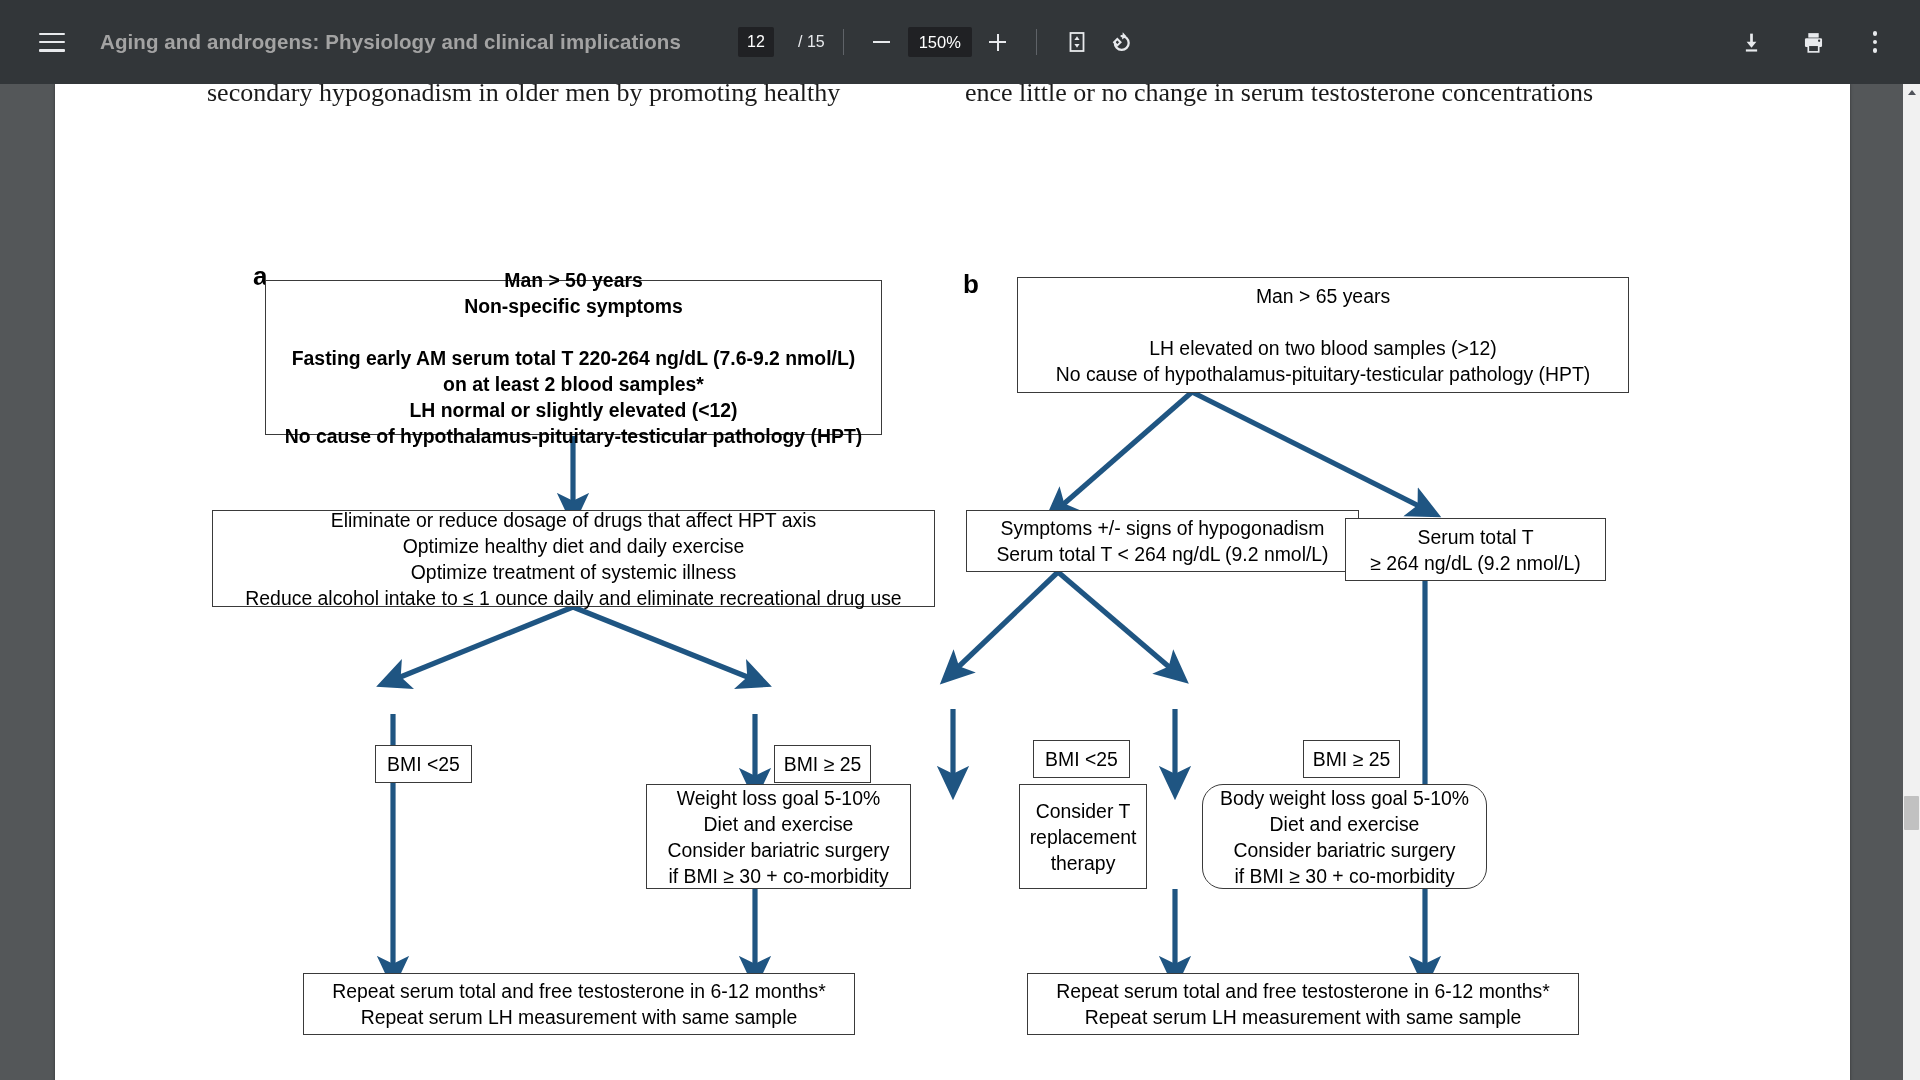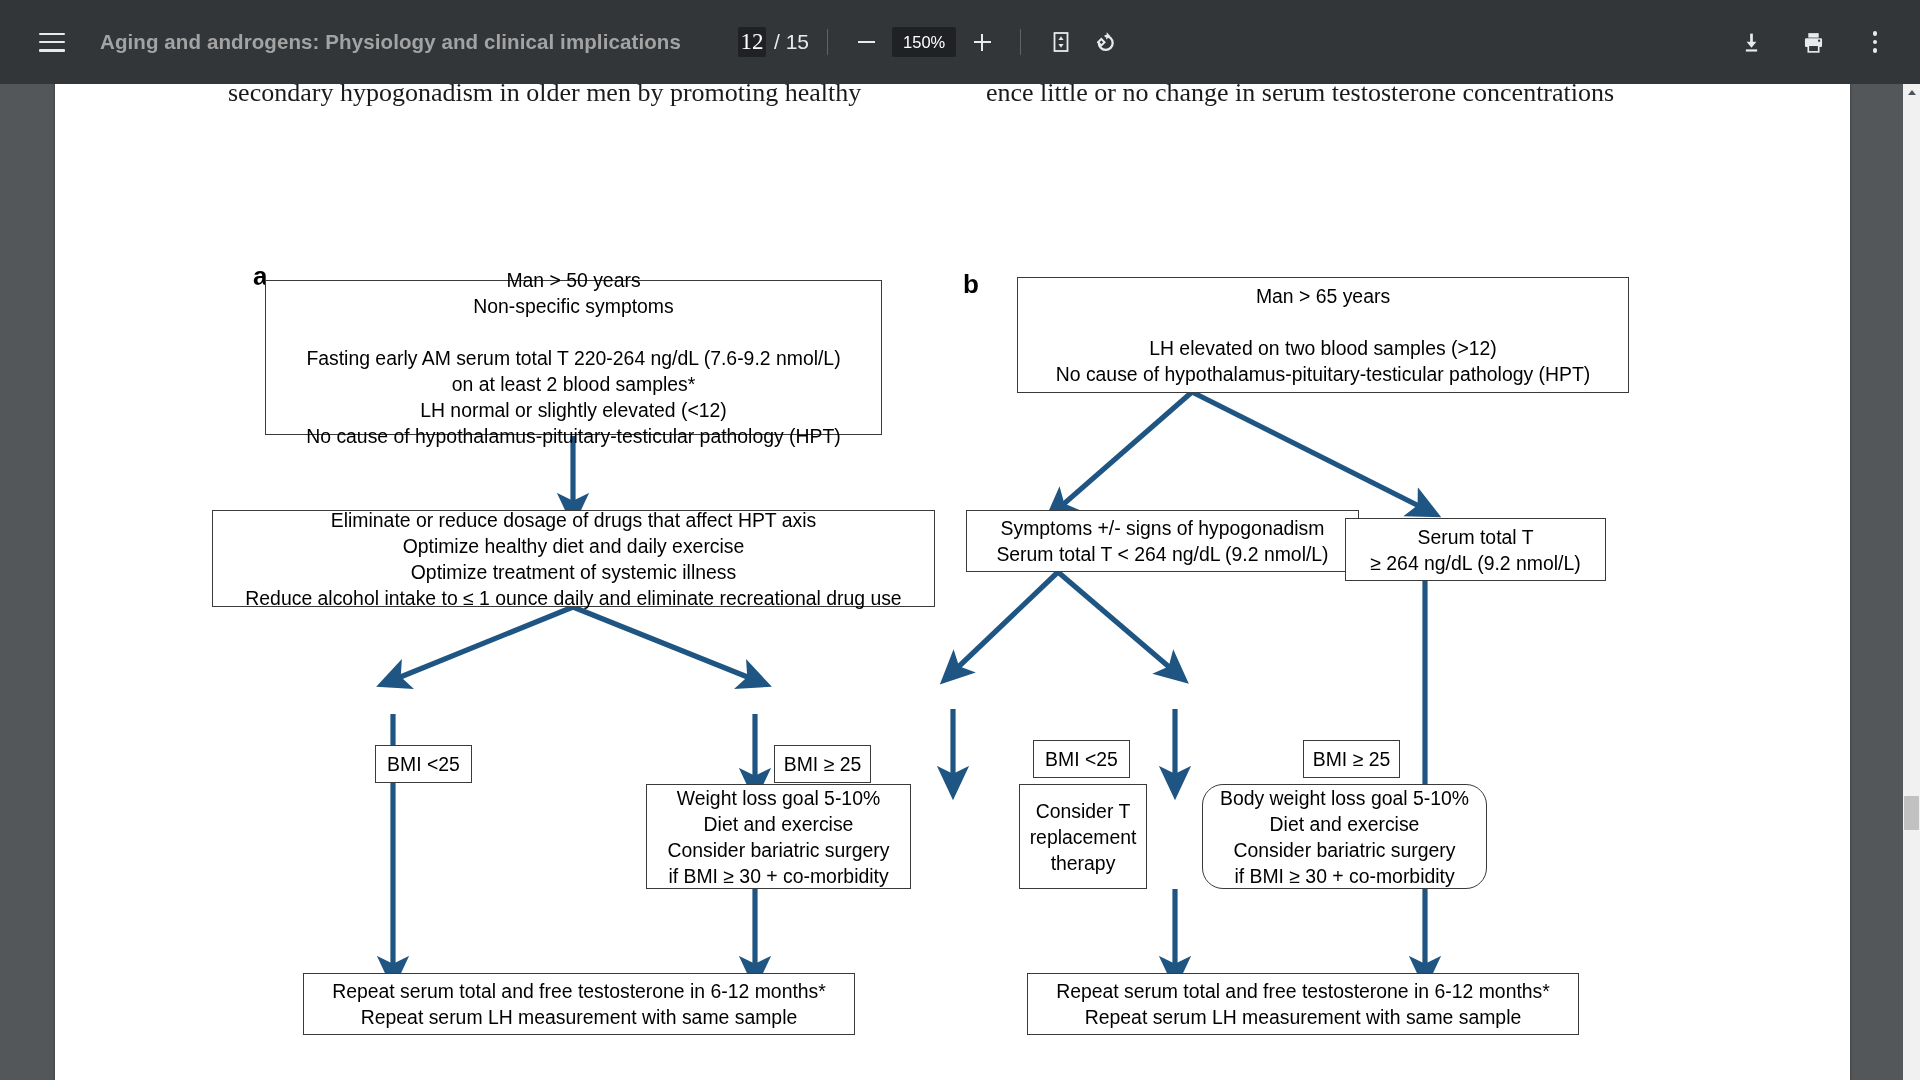--- a/index.html
+++ b/index.html
@@ -37,28 +37,28 @@
     color: #a3a3a3;
   }
 
   #page-controls {
     position: absolute; left: 738px; top: 0; height: 84px;
     display: flex; align-items: center;
   }
   #page-num-box {
     background: #202124;
     color: #ffffff;
-    font-size: 23px;
-    width: 28px; height: 30px;
+    font-size: 16px;
+    width: 36px; height: 30px;
     display: flex; align-items: center; justify-content: center;
     border: none; border-radius: 2px;
-    font-family: Liberation Serif, serif;
+    font-family: Liberation Sans, sans-serif;
     text-align: center;
   }
-  #page-total { font-size: 21px; margin-left: 8px; color: #e8eaed; white-space: nowrap; }
+  #page-total { font-size: 16px; margin-left: 24px; color: #e8eaed; white-space: nowrap; }
   .tb-sep { width: 1px; height: 26px; background: #5f6368; margin: 0 18px; }
 
   #zoom-out, #zoom-in { width: 40px; height: 40px; }
   .minus { width: 17px; height: 2.4px; background: #e8eaed; }
   .plus-h { width: 17px; height: 2.4px; background: #e8eaed; position: absolute; }
   .plus-v { width: 2.4px; height: 17px; background: #e8eaed; position: absolute; }
   #zoom-in { position: relative; }
   #zoom-level {
     background: #202124; color: #fff;
     font-size: 16.5px;
@@ -87,21 +87,21 @@
     position: absolute;
     left: 55px; top: 0;
     width: 1795px; height: 1000px;
     background: #ffffff;
     box-shadow: 0 0 3px rgba(0,0,0,.4);
   }
 
   
   #running-text {
     position: absolute; top: -2px; left: 0; width: 1795px;
-    height: 42px; overflow: hidden; margin-left: 21px;
+    height: 42px; overflow: hidden;
   }
   .run-line {
     position: absolute;
     font-family: "Liberation Serif", serif;
     font-size: 26px;
     color: #1a1a1a;
     white-space: nowrap;
     top: -4px;
   }
   #run-a { left: 152px; }
@@ -268,21 +268,21 @@
           <line x1="1003" y1="488" x2="1120" y2="588"></line>
           <line x1="898" y1="625" x2="898" y2="698"></line>
           <line x1="1120" y1="625" x2="1120" y2="698"></line>
           <line x1="1120" y1="805" x2="1120" y2="888"></line>
           <line x1="1370" y1="497" x2="1370" y2="888"></line>
         </g>
       </svg>
 
       <div class="panel-label" style="left:198px; top:177px;">a</div>
 
-      <div class="node" style="left:210px; top:196px; width:617px; height:155px;">Man &gt; 50 years
+      <div class="node" style="left:210px; top:196px; width:617px; height:155px;font-weight:bold;">Man &gt; 50 years
 Non-specific symptoms
 
 Fasting early AM serum total T 220-264 ng/dL (7.6-9.2 nmol/L)
 on at least 2 blood samples*
 LH normal or slightly elevated (&lt;12)
 No cause of hypothalamus-pituitary-testicular pathology (HPT)</div>
 
       <div class="node" style="left:157px; top:426px; width:723px; height:97px;">Eliminate or reduce dosage of drugs that affect HPT axis
 Optimize healthy diet and daily exercise
 Optimize treatment of systemic illness

